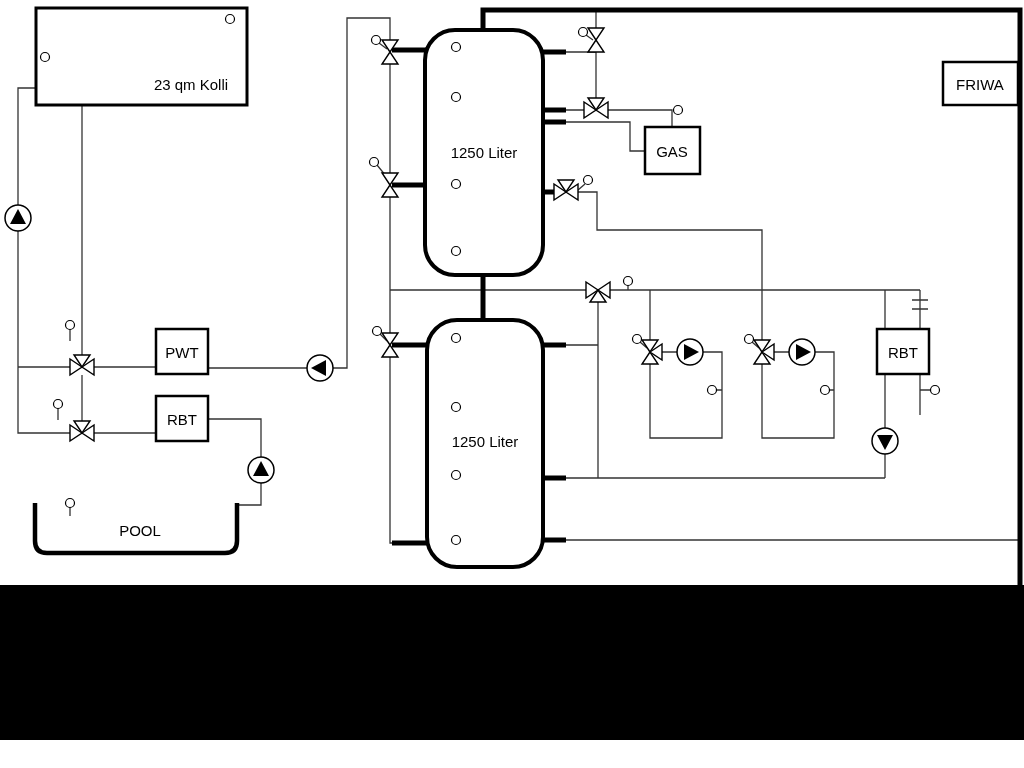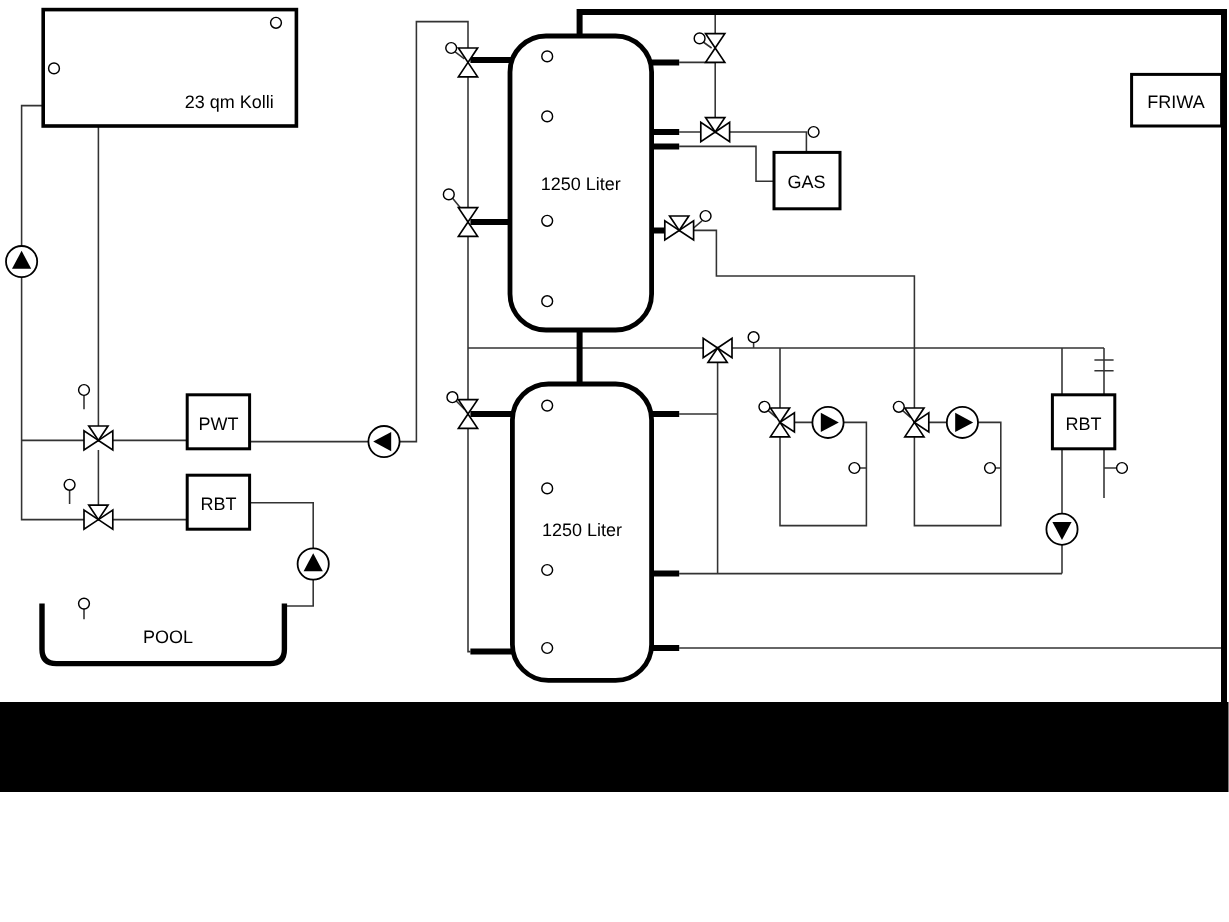--- a/index.html
+++ b/index.html
@@ -1,16 +1,16 @@
 <!DOCTYPE html>
 <html><head>
 <meta charset="utf-8">
 <style>
   html,body{margin:0;padding:0;background:#fff;}
-  .stage{position:relative;width:1024px;height:660px;background:#fff;overflow:hidden;}
+  .stage{position:relative;width:1024px;height:740px;background:#fff;overflow:hidden;}
   svg{display:block;}
   text{font-family:"Liberation Sans","DejaVu Sans",sans-serif;font-size:15px;fill:#000;text-anchor:middle;}
   .wire{stroke:#333;stroke-width:1.3;fill:none;}
   .pipe{stroke:#000;stroke-width:5;fill:none;}
   .boxline{fill:#fff;stroke:#000;}
   .tick{stroke:#333;stroke-width:1.3;}
 </style>
 </head>
 <body>
 

